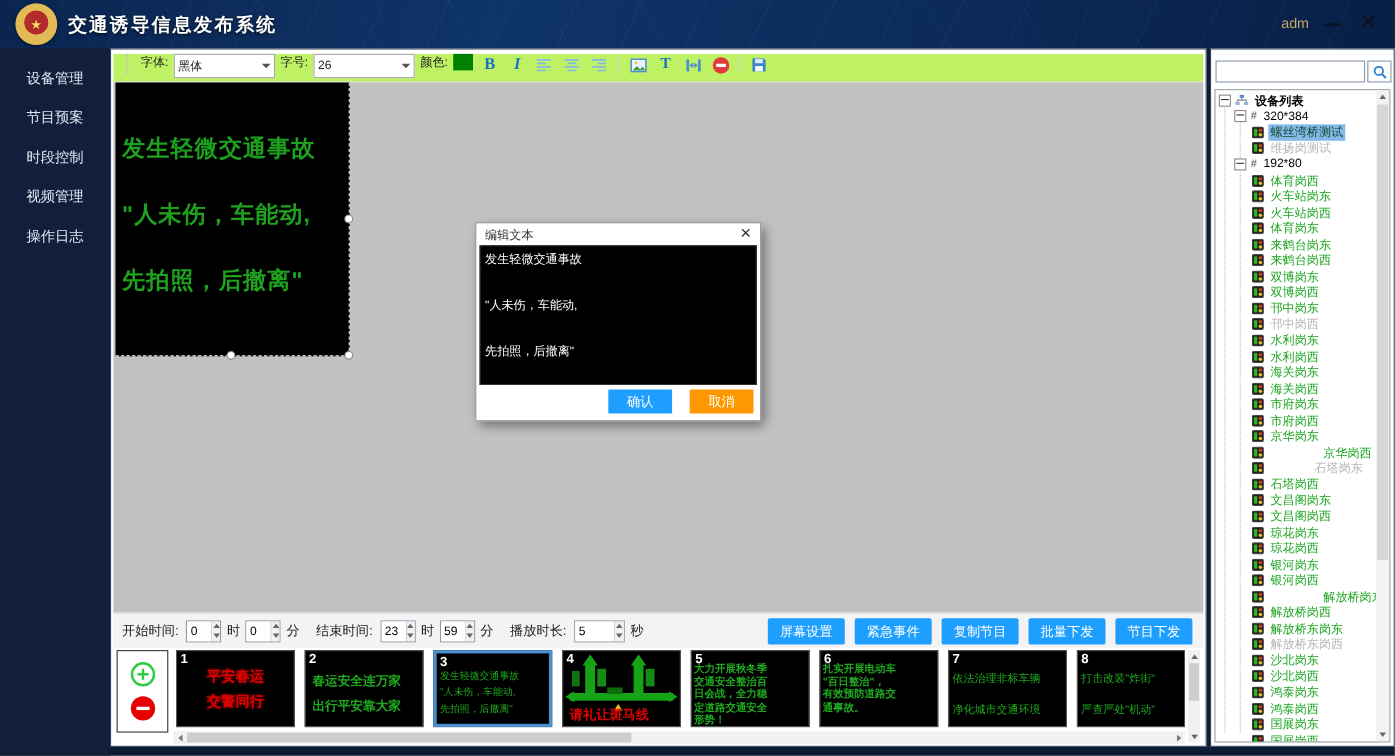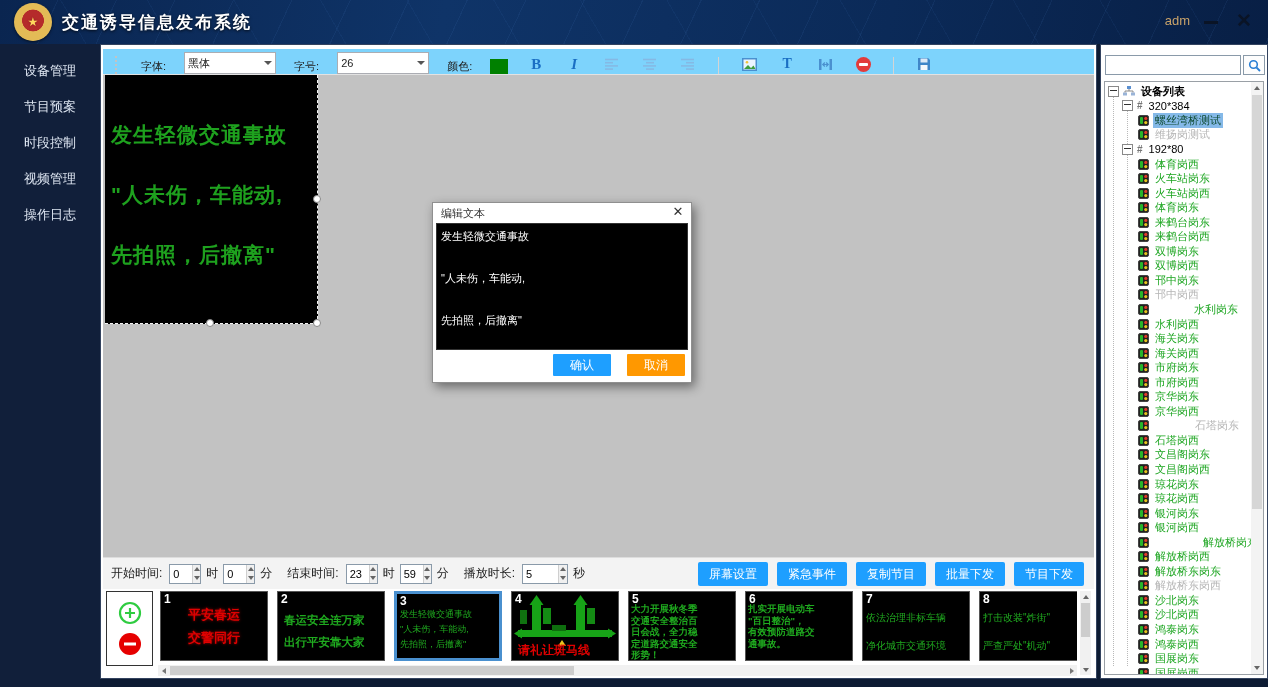--- a/index.html
+++ b/index.html
@@ -35,22 +35,22 @@
     color:#0a1426;font-size:19px;font-weight:bold;text-align:center;cursor:pointer;
   }
   
   .sidebar{position:absolute;left:0;top:44px;width:100px;height:643px;background:#111f3a;padding-top:9px;box-sizing:border-box;}
   .side-item{height:36px;line-height:36px;text-align:center;color:#dfe7f3;font-size:13px;cursor:pointer;}
   .side-item.active{background:#00a58e;color:#fff;}
   
   .main{position:absolute;left:100px;top:44px;width:997px;height:635px;background:#fff;border:1px solid #33435f;box-sizing:border-box;}
   
   .toolbar{
-    position:absolute;left:2px;top:4px;right:2px;height:26px;background:#7dd3fc;
-    border-bottom:1px solid #e2e2e2;display:flex;align-items:flex-end;gap:18px;
+    position:absolute;left:2px;top:4px;right:2px;height:26px;background:#bef264;
+    border-bottom:1px solid #e2e2e2;display:flex;align-items:flex-start;gap:5px;
     padding-left:12px;font-size:11px;color:#222;box-sizing:border-box;
   }
   .toolbar:before{content:"";width:2px;height:18px;border-left:2px dotted #c3c3c3;margin-right:4px;}
   .combo{display:flex;align-items:center;height:20px;border:1px solid #abadb3;background:#fff;padding:0 3px;min-width:84px;justify-content:space-between;}
   .combo .caret{width:0;height:0;border-left:4px solid transparent;border-right:4px solid transparent;border-top:4px solid #555;margin-left:6px;}
   .swatch{width:18px;height:15px;background:#008000;cursor:pointer;}
   .tb-btn{width:20px;height:20px;display:flex;align-items:center;justify-content:center;cursor:pointer;border-radius:2px;}
   .glyph-b{font-family:"Liberation Serif",serif;font-weight:bold;color:#1a6fc4;font-size:15px;}
   .glyph-i{font-family:"Liberation Serif",serif;font-style:italic;font-weight:bold;color:#1a6fc4;font-size:15px;}
   .glyph-t{font-family:"Liberation Serif",serif;font-weight:bold;color:#1a6fc4;font-size:14px;}
@@ -625,21 +625,21 @@
           <span class="ticon">
             <svg width="11" height="11" viewBox="0 0 11 11">
               <rect x="0.5" y="0.5" width="10" height="10" rx="1.5" fill="#20221f" stroke="#444"></rect>
               <rect x="2" y="2" width="3" height="7" rx="1" fill="#27b52a"></rect>
               <circle cx="7.8" cy="3.4" r="1.6" fill="#e03a2a"></circle>
               <circle cx="7.8" cy="7.6" r="1.6" fill="#e8c31f"></circle>
             </svg>
           </span>
           <span class="tlabel offline">邗中岗西</span>
         </div>
-        <div class="trow" style="padding-left: 30px; gap: 39px;">
+        <div class="trow" style="padding-left: 30px;">
           <span class="ticon">
             <svg width="11" height="11" viewBox="0 0 11 11">
               <rect x="0.5" y="0.5" width="10" height="10" rx="1.5" fill="#20221f" stroke="#444"></rect>
               <rect x="2" y="2" width="3" height="7" rx="1" fill="#27b52a"></rect>
               <circle cx="7.8" cy="3.4" r="1.6" fill="#e03a2a"></circle>
               <circle cx="7.8" cy="7.6" r="1.6" fill="#e8c31f"></circle>
             </svg>
           </span>
           <span class="tlabel online">水利岗东</span>
         </div>
@@ -702,21 +702,21 @@
           <span class="ticon">
             <svg width="11" height="11" viewBox="0 0 11 11">
               <rect x="0.5" y="0.5" width="10" height="10" rx="1.5" fill="#20221f" stroke="#444"></rect>
               <rect x="2" y="2" width="3" height="7" rx="1" fill="#27b52a"></rect>
               <circle cx="7.8" cy="3.4" r="1.6" fill="#e03a2a"></circle>
               <circle cx="7.8" cy="7.6" r="1.6" fill="#e8c31f"></circle>
             </svg>
           </span>
           <span class="tlabel online">京华岗东</span>
         </div>
-        <div class="trow" style="padding-left: 30px;">
+        <div class="trow" style="padding-left: 30px; gap: 48px;">
           <span class="ticon">
             <svg width="11" height="11" viewBox="0 0 11 11">
               <rect x="0.5" y="0.5" width="10" height="10" rx="1.5" fill="#20221f" stroke="#444"></rect>
               <rect x="2" y="2" width="3" height="7" rx="1" fill="#27b52a"></rect>
               <circle cx="7.8" cy="3.4" r="1.6" fill="#e03a2a"></circle>
               <circle cx="7.8" cy="7.6" r="1.6" fill="#e8c31f"></circle>
             </svg>
           </span>
           <span class="tlabel online">京华岗西</span>
         </div>

